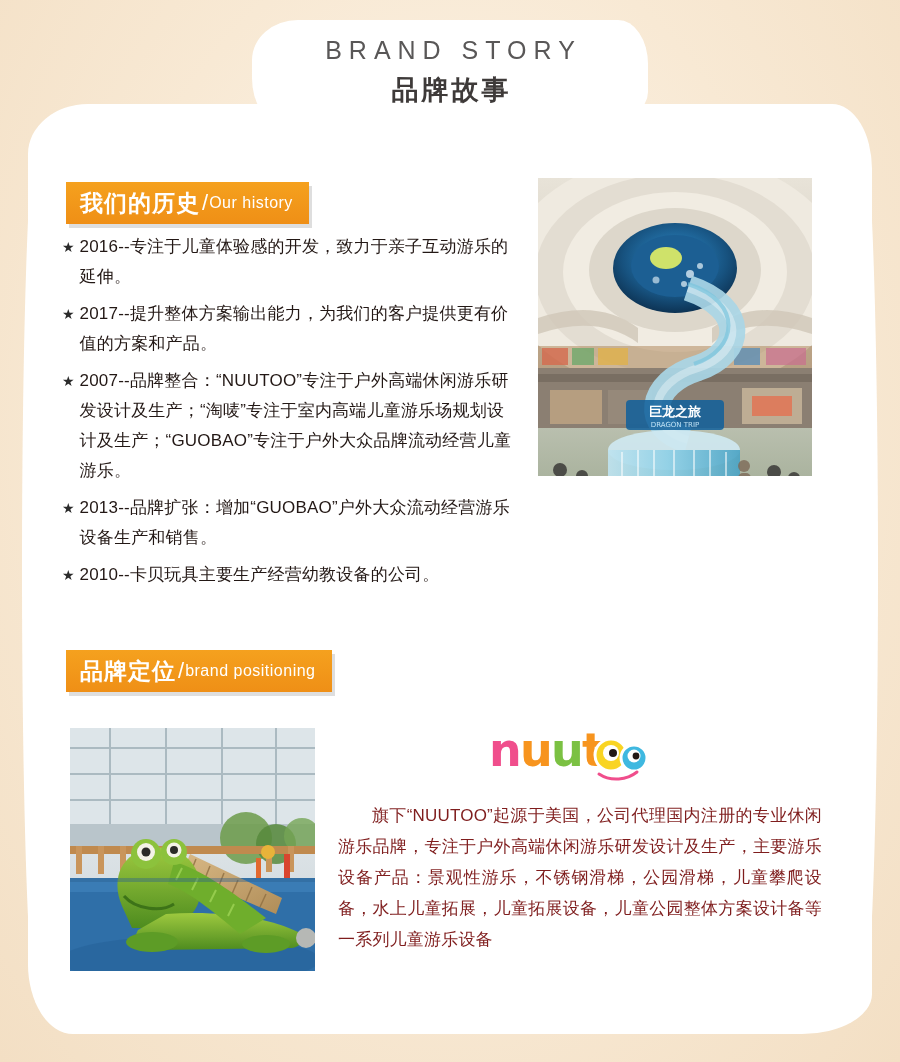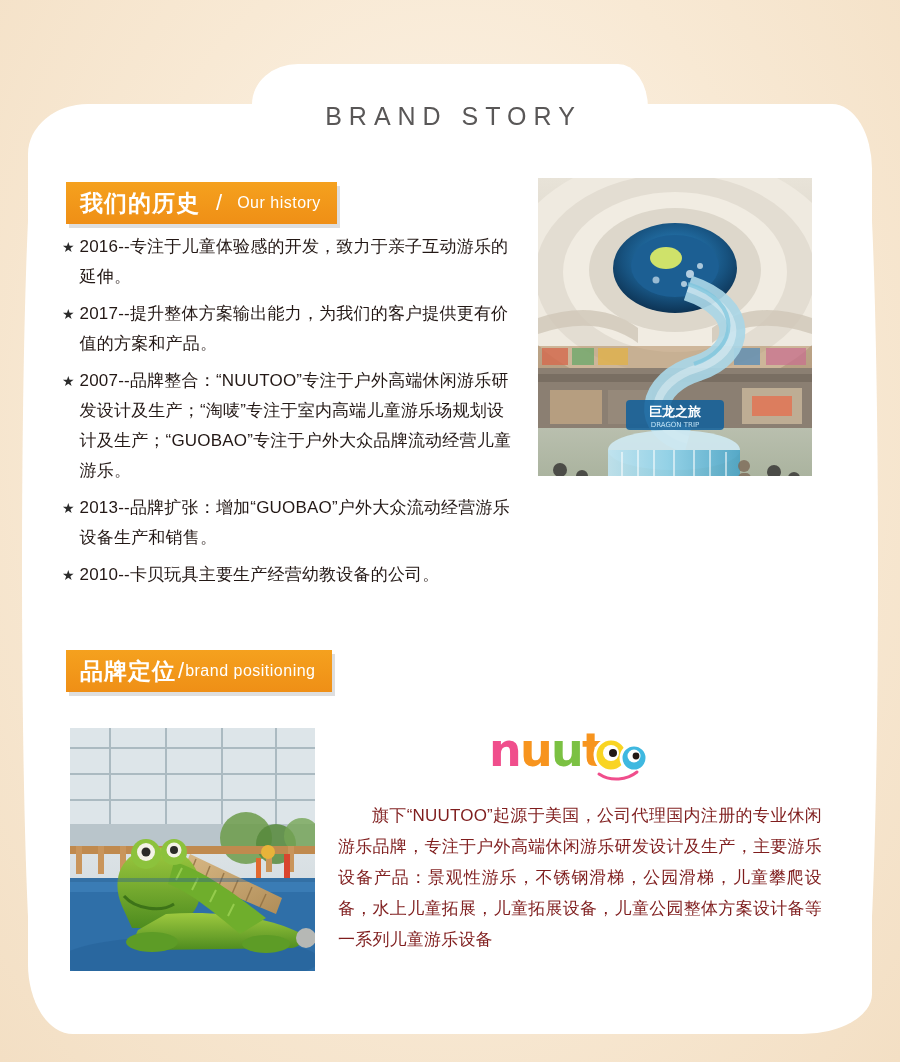--- a/index.html
+++ b/index.html
@@ -61,21 +61,20 @@
     top: 20px;
     width: 396px;
     height: 104px;
     background: #ffffff;
     border-radius: 46px 30px 46px 30px / 40px 44px 32px 46px;
     z-index: 4;
     display: flex;
     flex-direction: column;
     align-items: center;
     justify-content: center;
-    margin-top: 44px;
   }
   .header-en {
     font-size: 25px;
     letter-spacing: 7px;
     color: #595757;
     font-weight: 500;
     padding-left: 7px;
   }
   .header-cn {
     font-size: 27px;
@@ -113,21 +112,21 @@
     font-size: 22px;
     margin: 0 1px 0 2px;
   }
   .ribbon .en {
     color: #ffffff;
     font-size: 16px;
     font-weight: normal;
     letter-spacing: 0.5px;
   }
 
-  #ribbon-history { left: 66px; top: 182px; gap: 14px; }
+  #ribbon-history { left: 66px; top: 182px; }
   #ribbon-position { left: 66px; top: 650px; align-items: center; }
 
   
   .history-list {
     position: absolute;
     left: 62px;
     top: 232px;
     width: 450px;
   }
   .hist-item {
@@ -197,20 +196,21 @@
   }
 </style>
 </head>
 <body>
 
 <div class="page"></div>
 <div class="panel"></div>
 
 <div class="header-pill">
   <div class="header-en">BRAND STORY</div>
+  <div class="header-cn">品牌故事</div>
 </div>
 
 <div class="content">
 
   <div class="ribbon" id="ribbon-history">
     <span class="cn">我们的历史</span>
     <span class="slash">/</span>
     <span class="en">Our history</span>
   </div>
 

